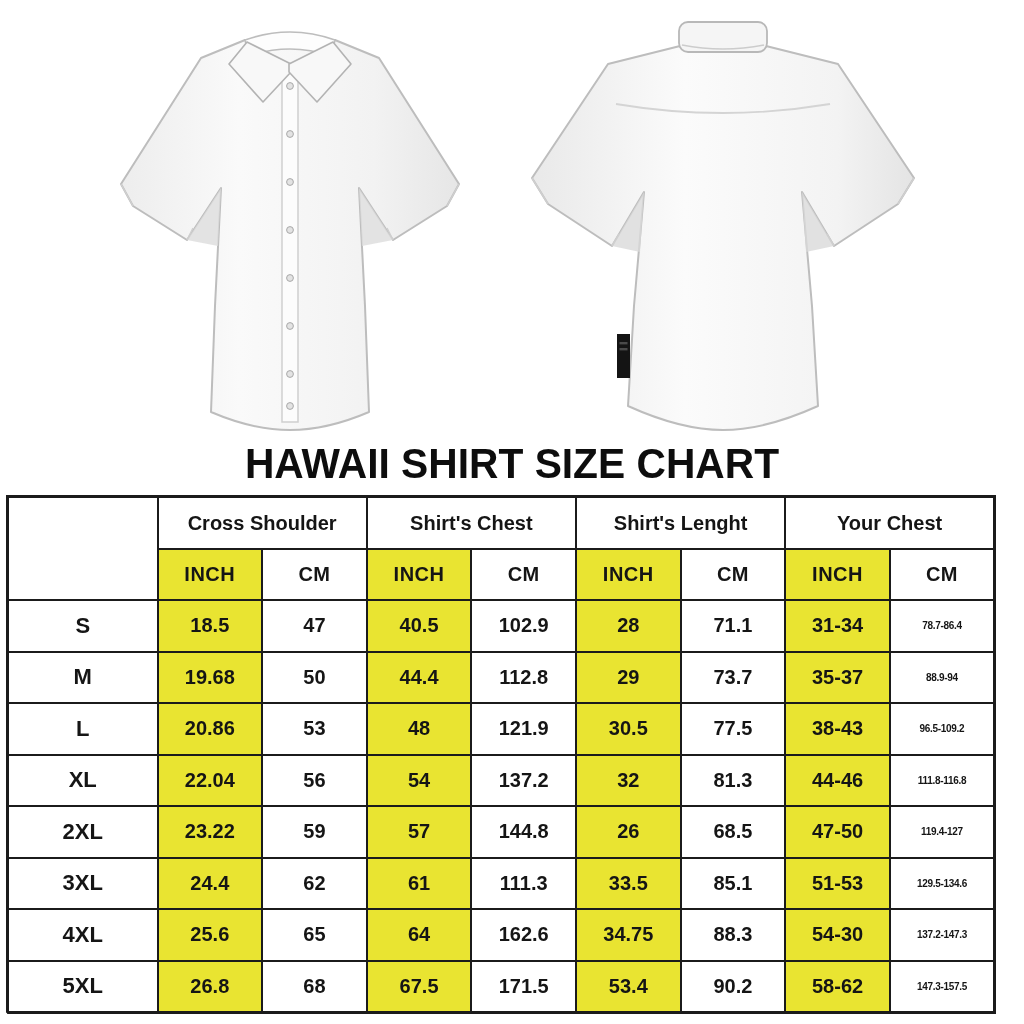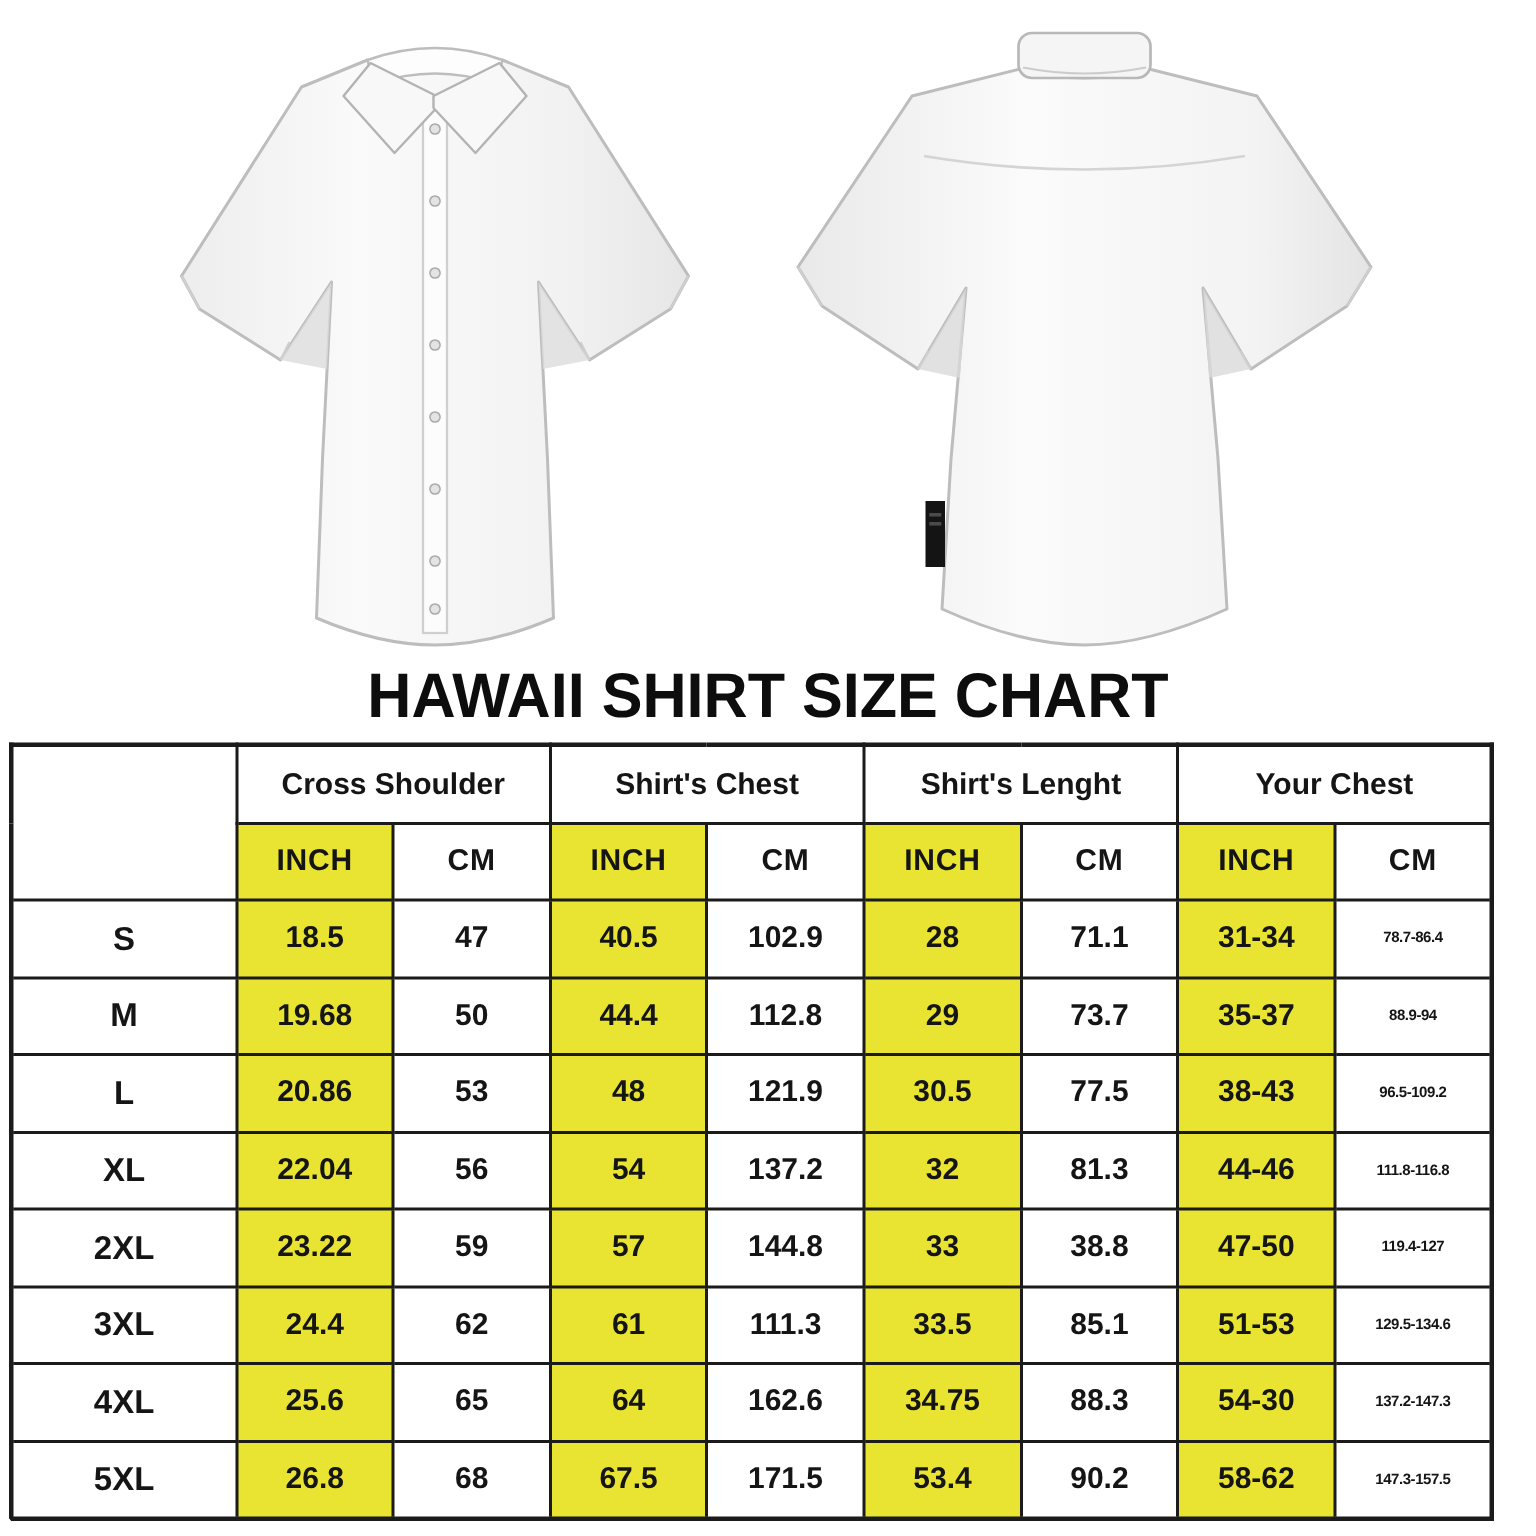--- a/index.html
+++ b/index.html
@@ -191,22 +191,22 @@
         <td class="val">81.3</td>
         <td class="val hl">44-46</td>
         <td class="val small">111.8-116.8</td>
       </tr>
       <tr>
         <th class="size-col">2XL</th>
         <td class="val hl">23.22</td>
         <td class="val">59</td>
         <td class="val hl">57</td>
         <td class="val">144.8</td>
-        <td class="val hl">33</td>
-        <td class="val">38.8</td>
+        <td class="val hl">26</td>
+        <td class="val">68.5</td>
         <td class="val hl">47-50</td>
         <td class="val small">119.4-127</td>
       </tr>
       <tr>
         <th class="size-col">3XL</th>
         <td class="val hl">24.4</td>
         <td class="val">62</td>
         <td class="val hl">61</td>
         <td class="val">111.3</td>
         <td class="val hl">33.5</td>

